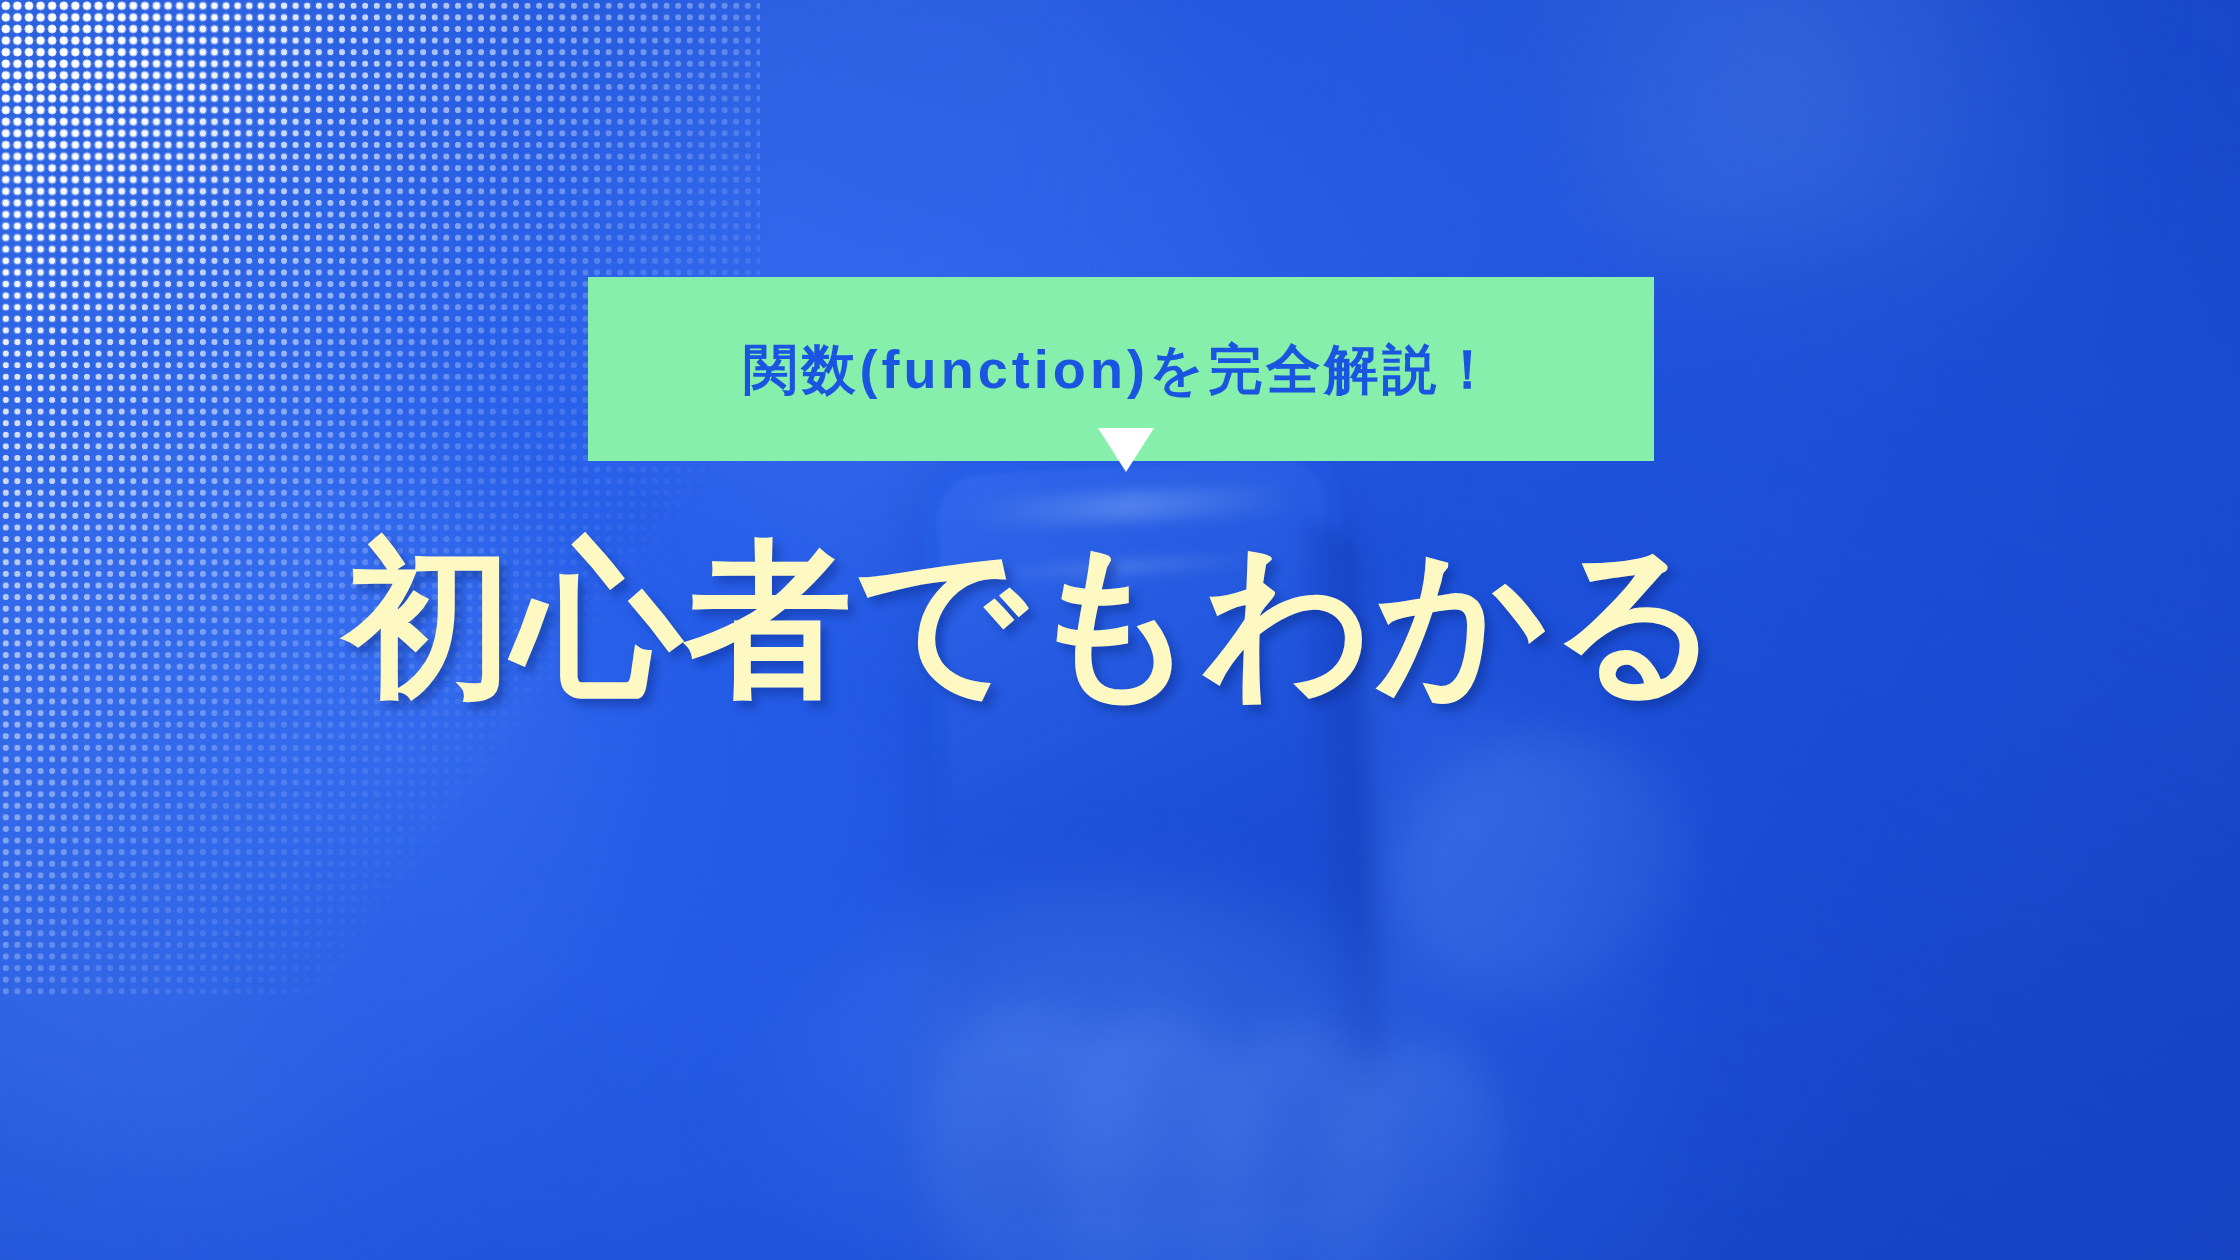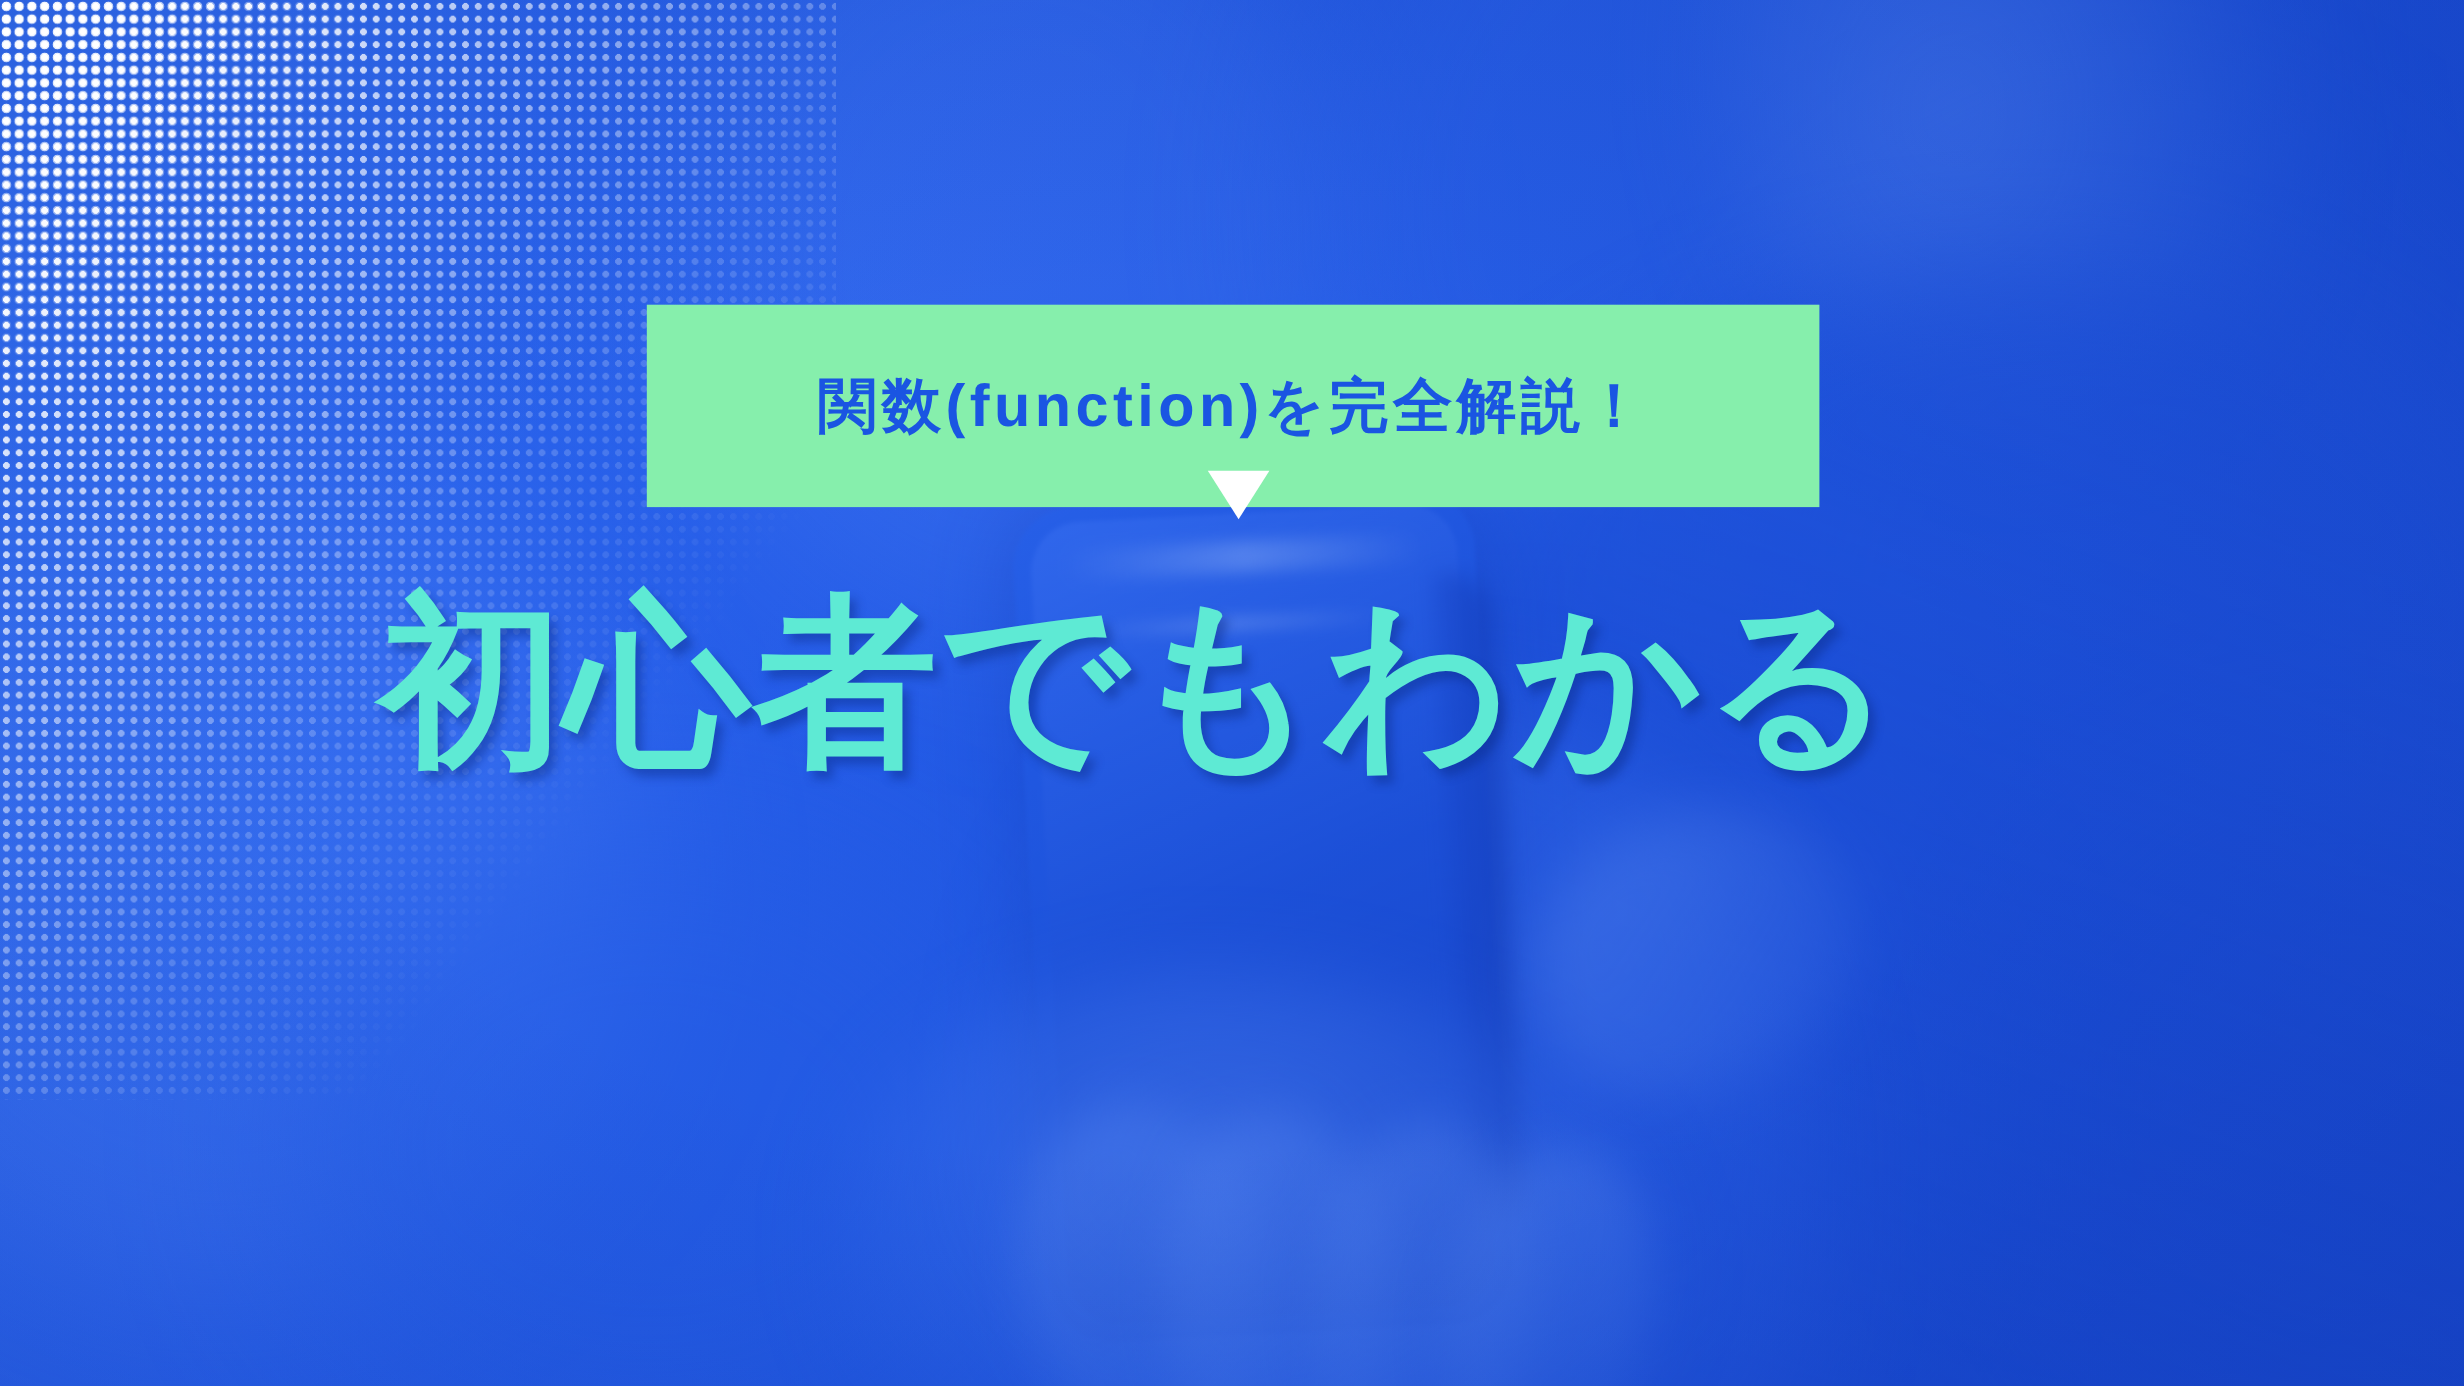--- a/index.html
+++ b/index.html
@@ -203,21 +203,21 @@
     border-right: 28px solid transparent;
     border-top: 44px solid #ffffff;
   }
 
   
   .headline {
     position: absolute;
     left: 0; top: 500px;
     width: 2068px;
     text-align: center;
-    color: #5eead4;
+    color: #fef9c3;
     font-weight: bold;
     font-size: 168px;
     line-height: 1.44;
     letter-spacing: .012em;
     text-shadow: 6px 7px 9px rgba(10,40,130,.42);
     white-space: nowrap;
   }
   .headline .line { display: block; }
 </style>
 </head>

